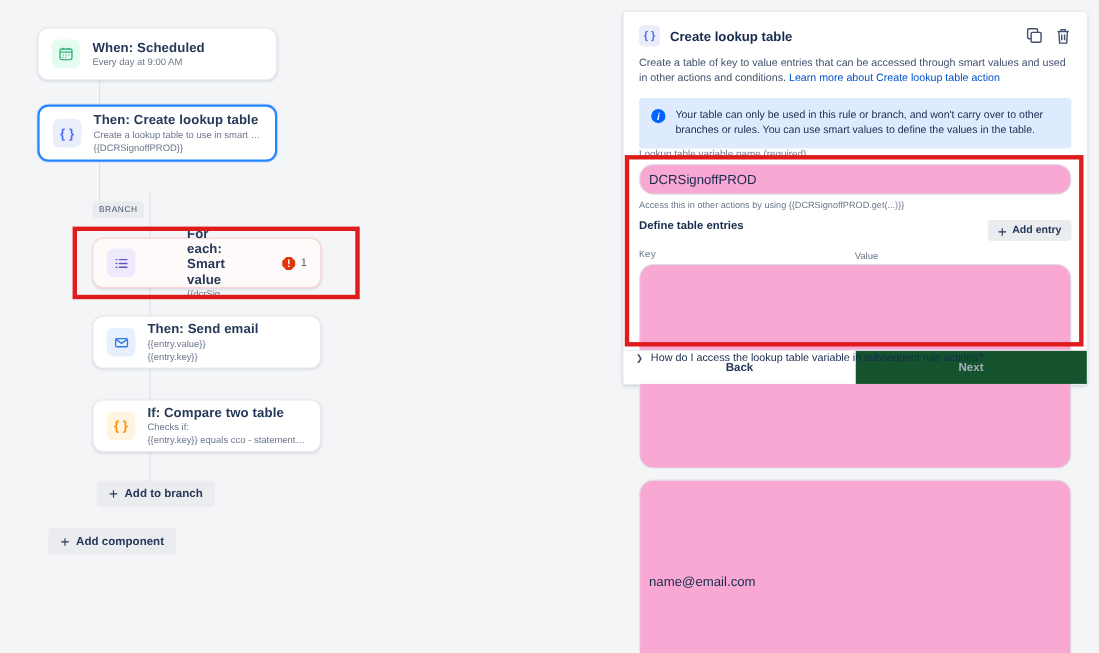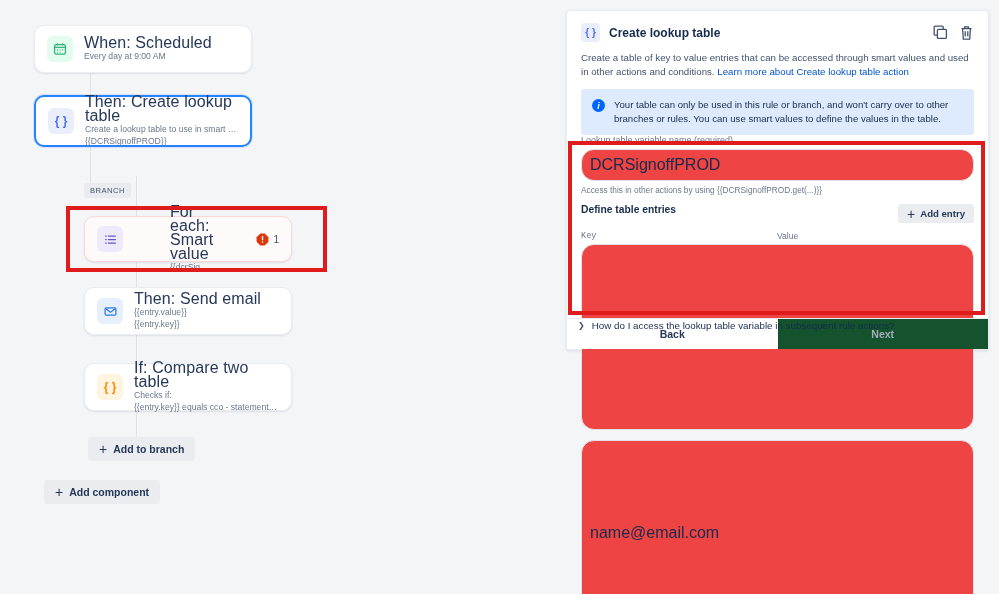--- a/index.html
+++ b/index.html
@@ -40,21 +40,21 @@
     margin-right: 11px;
   }
   .ico-green { background: #e3fcef; color: #36b37e; }
   .ico-blueish { background: #eaeefb; color: #4c6ef5; }
   .ico-purple { background: #eeeafc; color: #6554c0; }
   .ico-blue { background: #e6effc; color: #2f7ae5; }
   .ico-orange { background: #fff4e0; color: #ff8b00; }
 
   .node-text { min-width: 0; flex: 1 1 auto; }
   .node-title {
-    font-size: 16px; color: #253858; font-weight: 400;
+    font-size: 12px; color: #253858; font-weight: 700;
     line-height: 14px; letter-spacing: .1px;
   }
   .node-sub {
     font-size: 8.6px; color: #6b778c; line-height: 11px; margin-top: 1px;
     white-space: nowrap; overflow: hidden; text-overflow: ellipsis;
   }
 
   .err-badge {
     display: flex; align-items: center; gap: 4px;
     flex: 0 0 auto; margin-left: 8px;
@@ -123,22 +123,22 @@
     margin-top: 1px;
   }
   .info-t { font-size: 9.6px; color: #172b4d; line-height: 14px; }
 
   .field-label { font-size: 9px; color: #6b778c; }
   .field-label .req { color: #6b778c; }
 
   .txtinput {
     width: 100%;
     border: 1px solid #dfe1e6; border-radius: 13px;
-    background: #ef4444;
-    font-size: 16px; color: #172b4d;
+    background: #f9a8d4;
+    font-size: 12px; color: #172b4d;
     padding: 6px 8px;
     font-family: "Liberation Sans", sans-serif;
     outline: none;
   }
   .helper { font-size: 8.3px; color: #6b778c; margin-top: 4px; }
 
   .sec-title { font-size: 10.3px; font-weight: 700; color: #172b4d; }
   .sec-desc { font-size: 9.3px; color: #42526e; line-height: 13px; margin-top: 1px; }
 
   .addentry {

